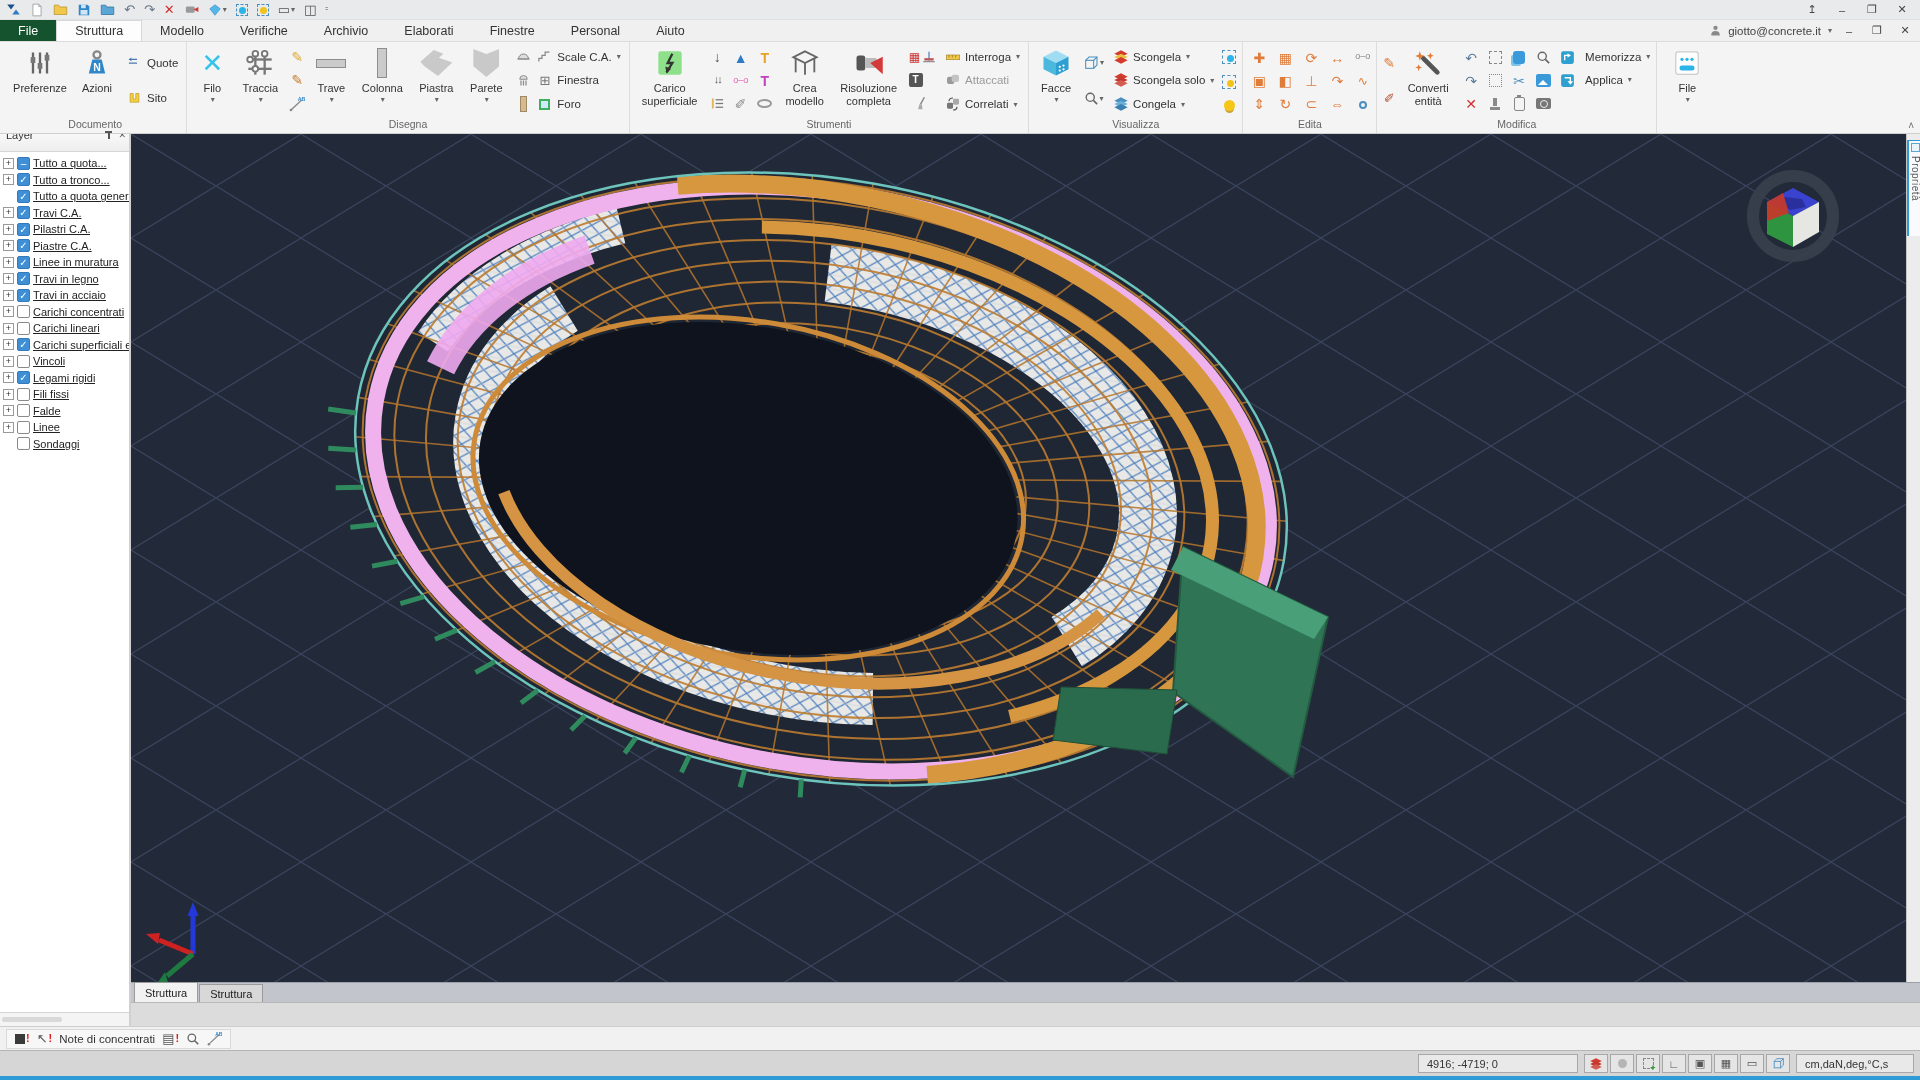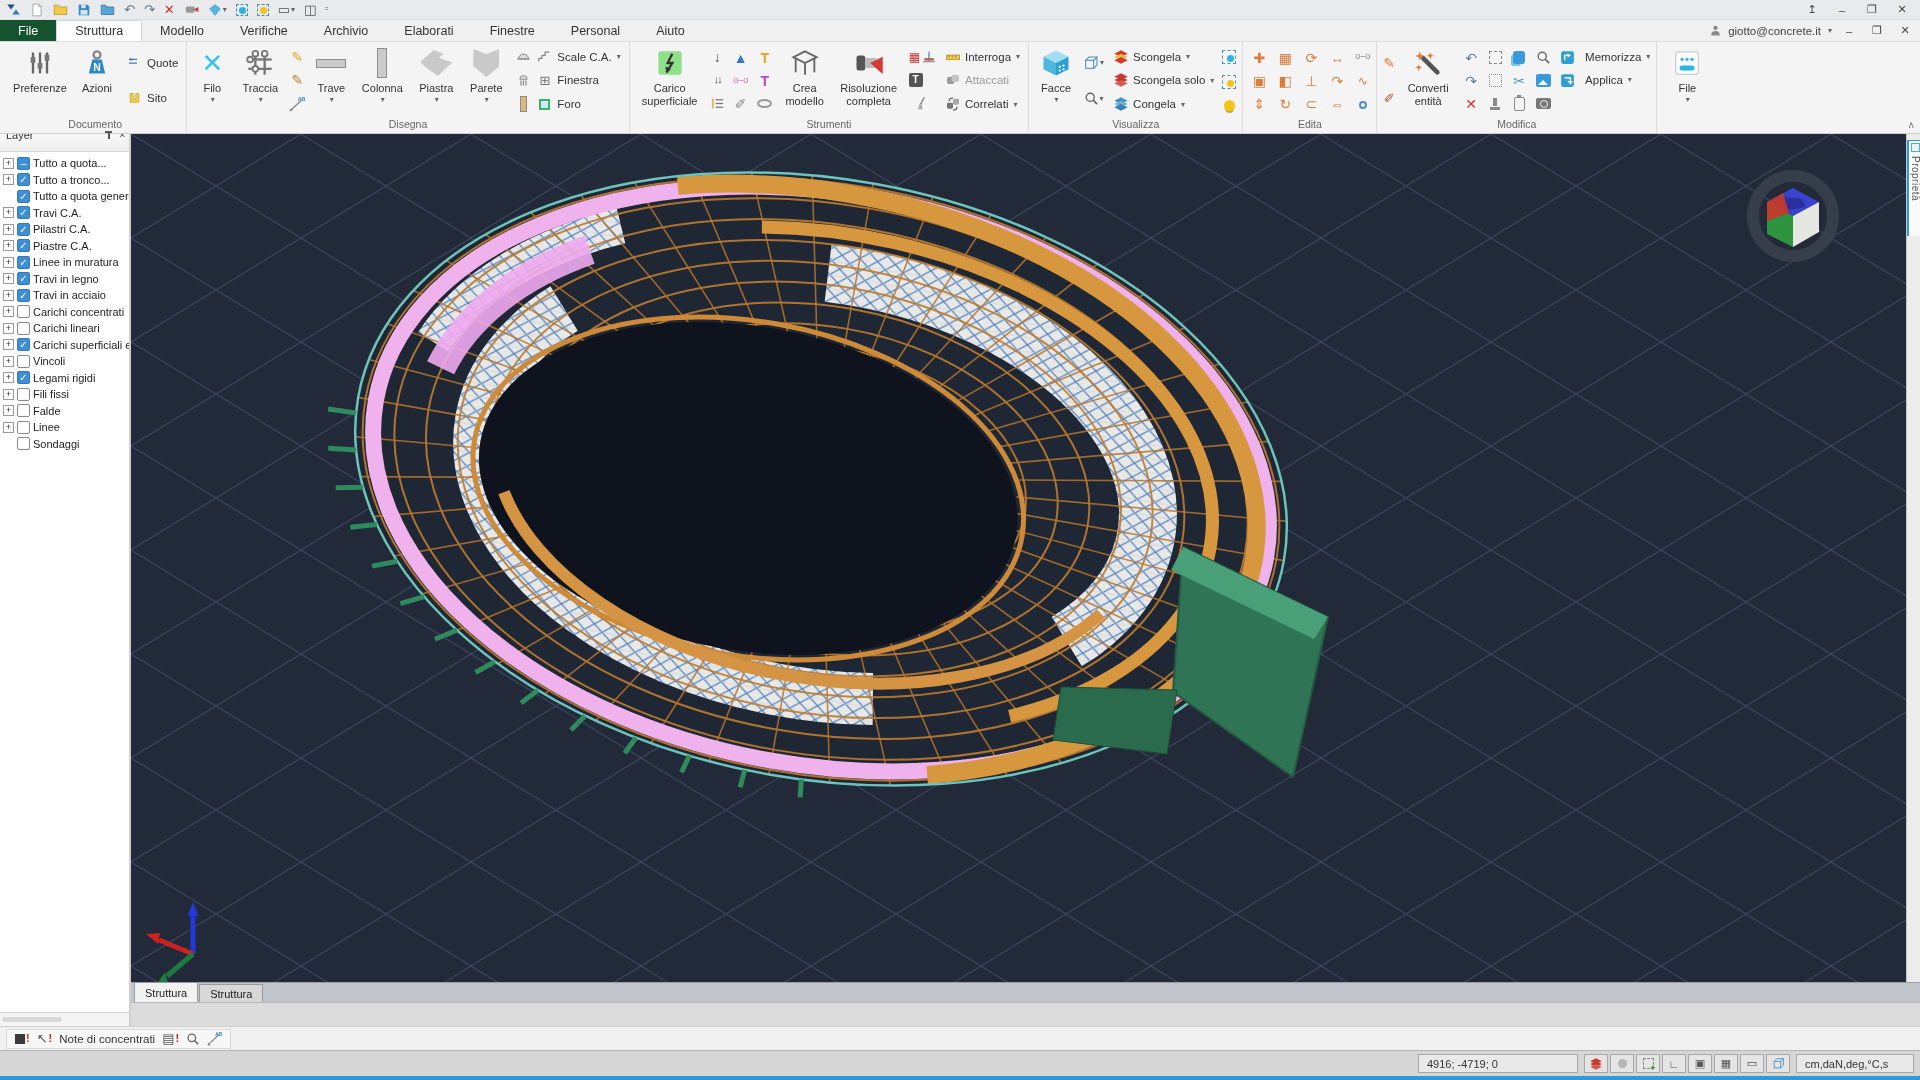--- a/index.html
+++ b/index.html
@@ -68,21 +68,21 @@
   .lp-head .sp { flex:1; }
   .pinico { width:9px; height:10px; position:relative; display:inline-block; margin-right:5px; }
   .pinico::before { content:""; position:absolute; top:1px; left:1px; width:7px; height:2px; background:#555; }
   .pinico::after { content:""; position:absolute; top:3px; left:4px; width:1.5px; height:6px; background:#555; }
   .lp-list { flex:1; padding:3px 0 0 3px; overflow:hidden; }
   .lrow { display:flex; align-items:center; height:16.5px; gap:3px; white-space:nowrap; }
   .lex { width:11px; height:11px; border:1px solid #9a9a9a; background:#fff; font-size:9px; line-height:9px; text-align:center; color:#333; flex:0 0 11px; }
   .lex.noex { border:none; background:transparent; }
   .lcb { width:13px; height:13px; border:1px solid #8a8a8a; background:#fff; border-radius:2px; font-size:10px; line-height:12px; text-align:center; color:#fff; flex:0 0 13px; }
   .lcb.checked, .lcb.partial { background:#3f8fd6; border-color:#3579b8; }
-  .llabel { font-size:11px; color:#222; overflow:hidden; }
+  .llabel { font-size:11px; color:#222; overflow:hidden;text-decoration:underline; }
   .lp-bottom { height:14px; border-top:1px solid #d5d5d5; background:#f4f4f4; position:relative; }
   .lp-bottom::after { content:""; position:absolute; left:2px; top:4px; width:60px; height:5px; background:#d9d9d9; border-radius:2px; }
 
   .center { flex:1; display:flex; flex-direction:column; background:#c9ccd1; }
   .vparea { height:848px; position:relative; background:#222938; }
   .scene { position:absolute; left:0; top:0; }
   .propstrip { position:absolute; right:0; top:0; bottom:0; width:14px; background:#ececec; border-left:1px solid #c5c5c5; }
   .proptab { position:absolute; top:6px; left:0; width:14px; height:96px; background:#fafafa; border-left:2px solid #2e9bd6; border-top:1px solid #2e9bd6; display:flex; flex-direction:column; align-items:center; padding-top:2px; }
   .proptab .pico { width:9px; height:9px; background:#eaf4fb; border:1px solid #5aa6d6; margin-bottom:4px; }
   .proplbl { writing-mode:vertical-rl; font-size:10px; color:#555; letter-spacing:.5px; }

